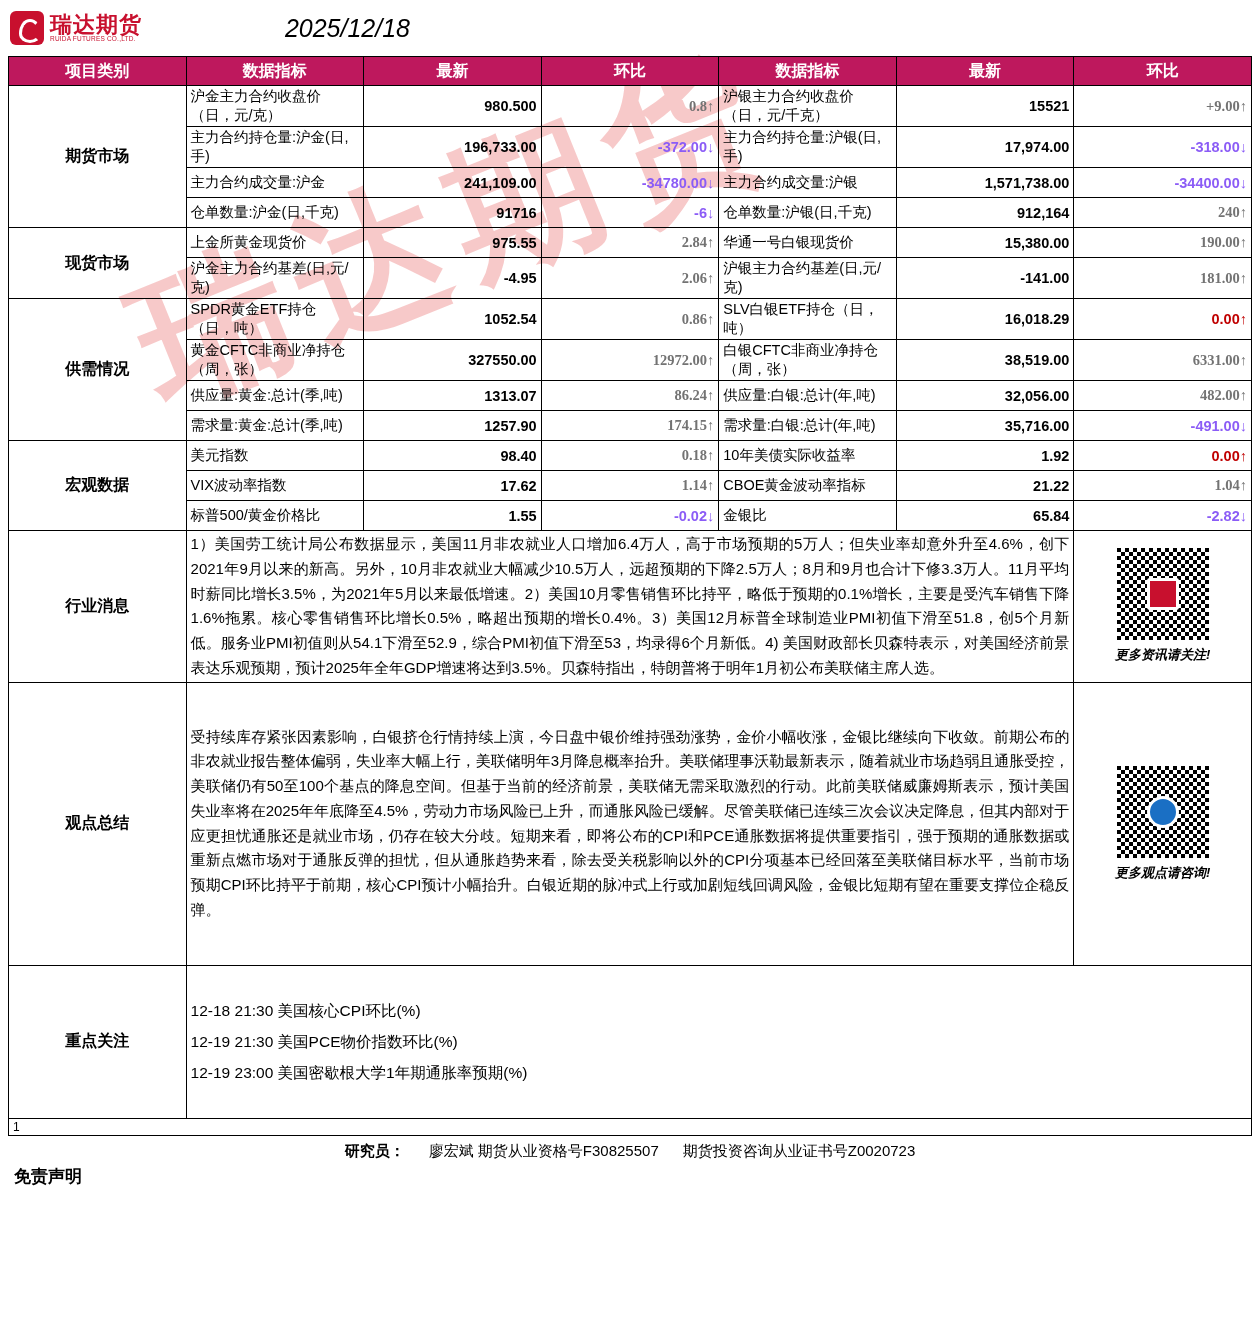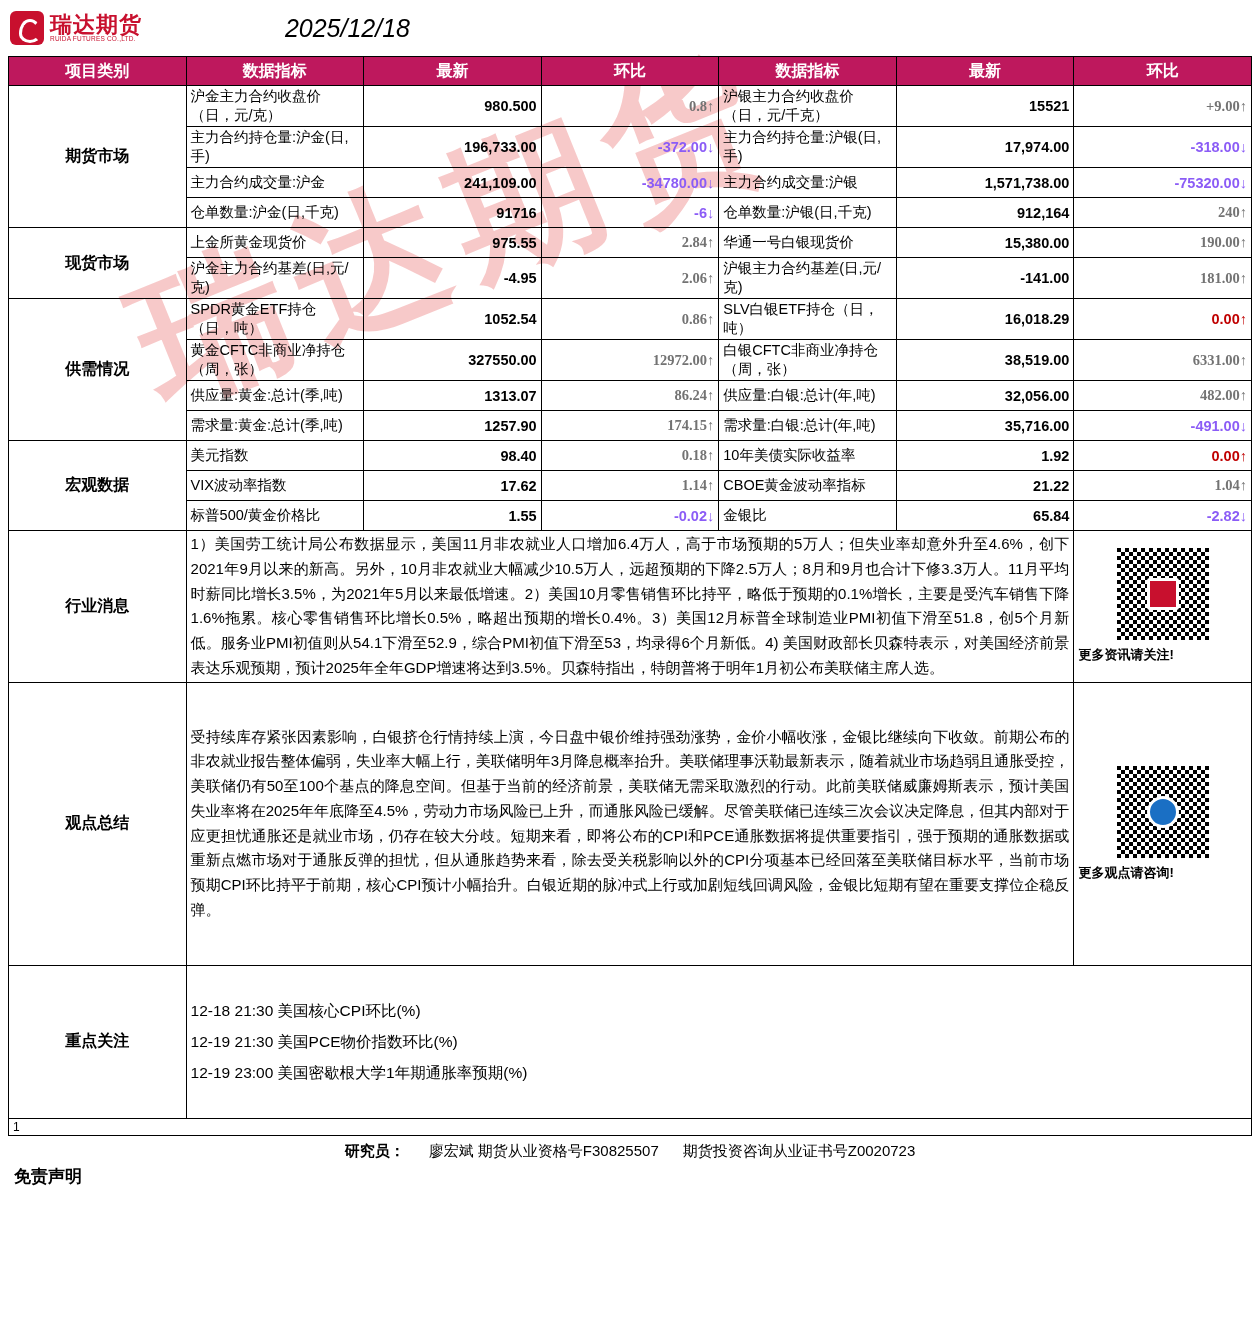--- a/index.html
+++ b/index.html
@@ -151,23 +151,24 @@
   
   .blockcell {
     padding: 7px 10px 7px 8px;
     font-size: 15px;
     line-height: 1.65;
     text-align: justify;
     vertical-align: top;
   }
   .qr-cell {
     width: 150px;
-    text-align: left;
+    text-align: center;
     vertical-align: top;
     padding-top: 14px;
+    font-style: italic;
   }
   .qr {
     width: 92px;
     height: 92px;
     margin: 0 auto 6px auto;
     background:
       repeating-linear-gradient(0deg, #000 0 4px, #fff 4px 8px),
       repeating-linear-gradient(90deg, #000 0 4px, #fff 4px 8px);
     background-blend-mode: difference;
     position: relative;
@@ -271,21 +272,21 @@
         <td class="ind">主力合约持仓量:沪银(日,手)</td>
         <td class="val">17,974.00</td>
         <td class="chg down">-318.00↓</td>
       </tr>
       <tr>
         <td class="ind">主力合约成交量:沪金</td>
         <td class="val">241,109.00</td>
         <td class="chg down">-34780.00↓</td>
         <td class="ind">主力合约成交量:沪银</td>
         <td class="val">1,571,738.00</td>
-        <td class="chg down">-75320.00↓</td>
+        <td class="chg down">-34400.00↓</td>
       </tr>
       <tr>
         <td class="ind">仓单数量:沪金(日,千克)</td>
         <td class="val">91716</td>
         <td class="chg down">-6↓</td>
         <td class="ind">仓单数量:沪银(日,千克)</td>
         <td class="val">912,164</td>
         <td class="chg up">240↑</td>
       </tr>
 

